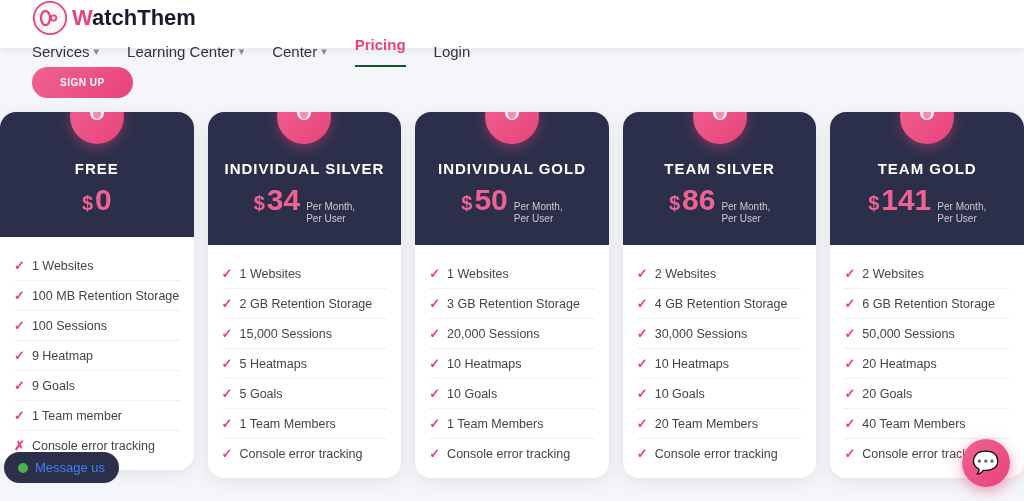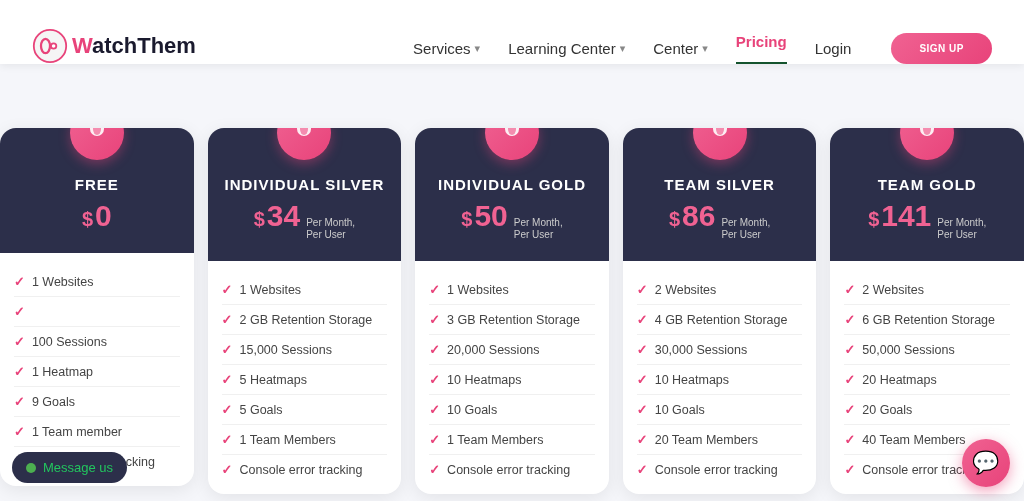--- a/index.html
+++ b/index.html
@@ -2,26 +2,27 @@
 <html><head>
   <meta charset="utf-8">
   <style>
     * { box-sizing: border-box; margin: 0; padding: 0; }
     body { font-family: 'Segoe UI', Arial, sans-serif; background: #f5f6fa; min-height: 501px; overflow-x: hidden; }
 
     
     .header {
       background: #fff;
       display: flex;
-      align-items: flex-end;
+      align-items: flex-start;
       padding: 0 32px;
-      height: 64px;
+      height: 48px;
       box-shadow: 0 2px 8px rgba(0,0,0,0.07);
       position: relative;
       z-index: 10;
+      flex-direction: column;
     }
     .logo {
       display: flex;
       align-items: center;
       font-size: 22px;
       font-weight: 700;
       color: #1a1a2e;
       margin-right: auto;
       gap: 4px;
     }
@@ -162,23 +163,23 @@
       border-bottom: 1px solid #f0f0f0;
     }
     .plan-features li:last-child { border-bottom: none; }
     .check-icon { color: #e8437a; font-size: 13px; font-weight: 700; }
     .x-icon { color: #e8437a; font-size: 13px; font-weight: 700; }
 
     
     .chat-widget {
       position: fixed;
       bottom: 18px;
-      left: 12px;
+      left: 4px;
       background: #2c2f4a;
-      color: #22c55e;
+      color: #3b82f6;
       border-radius: 20px;
       padding: 8px 14px;
       font-size: 13px;
       display: flex;
       align-items: center;
       gap: 7px;
       cursor: pointer;
       z-index: 100;
     }
     .chat-dot { width: 10px; height: 10px; background: #4caf50; border-radius: 50%; }
@@ -269,30 +270,31 @@
     </div>
     <ul class="plan-features">
 
     <li>
       <span class="check-icon">✓</span>
       <span>1 Websites</span>
     </li>
 
     <li>
       <span class="check-icon">✓</span>
+      <span>100 MB Retention Storage</span>
     </li>
 
     <li>
       <span class="check-icon">✓</span>
       <span>100 Sessions</span>
     </li>
 
     <li>
       <span class="check-icon">✓</span>
-      <span>1 Heatmap</span>
+      <span>9 Heatmap</span>
     </li>
 
     <li>
       <span class="check-icon">✓</span>
       <span>9 Goals</span>
     </li>
 
     <li>
       <span class="check-icon">✓</span>
       <span>1 Team member</span>

